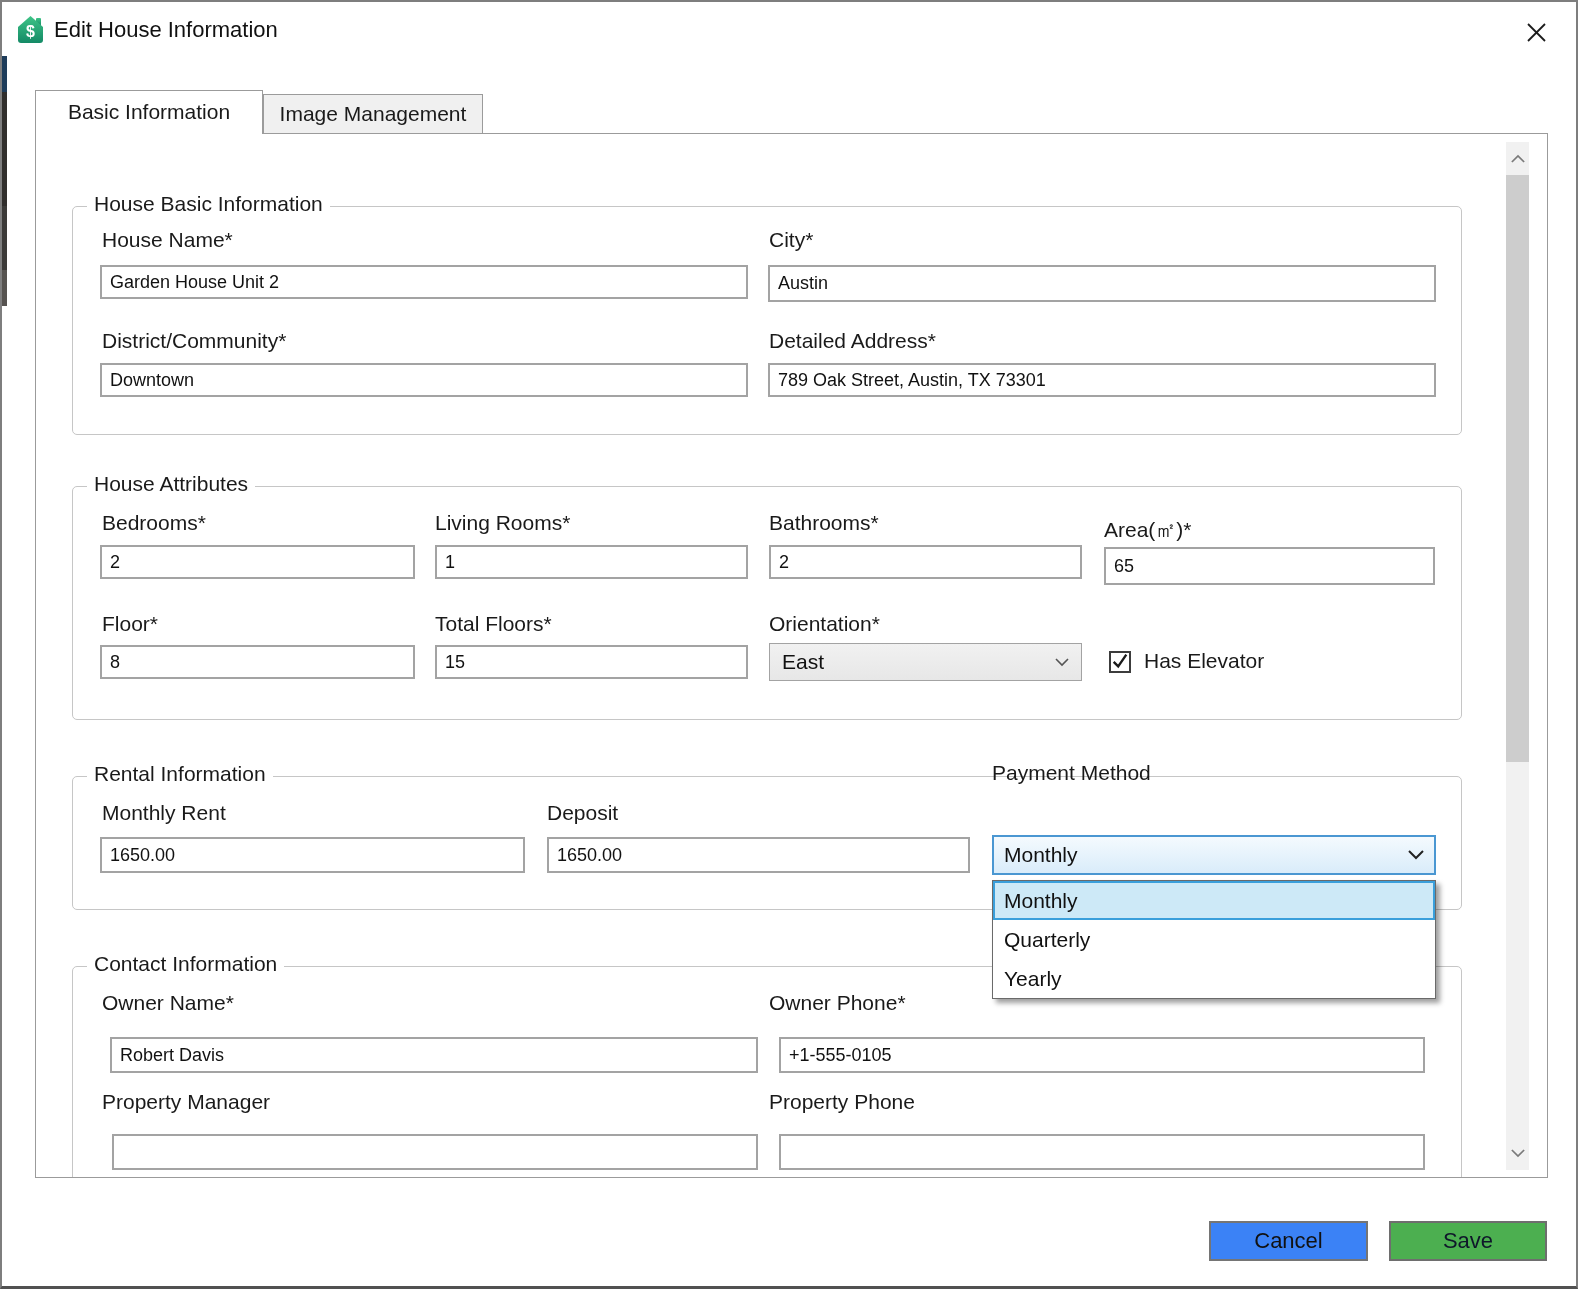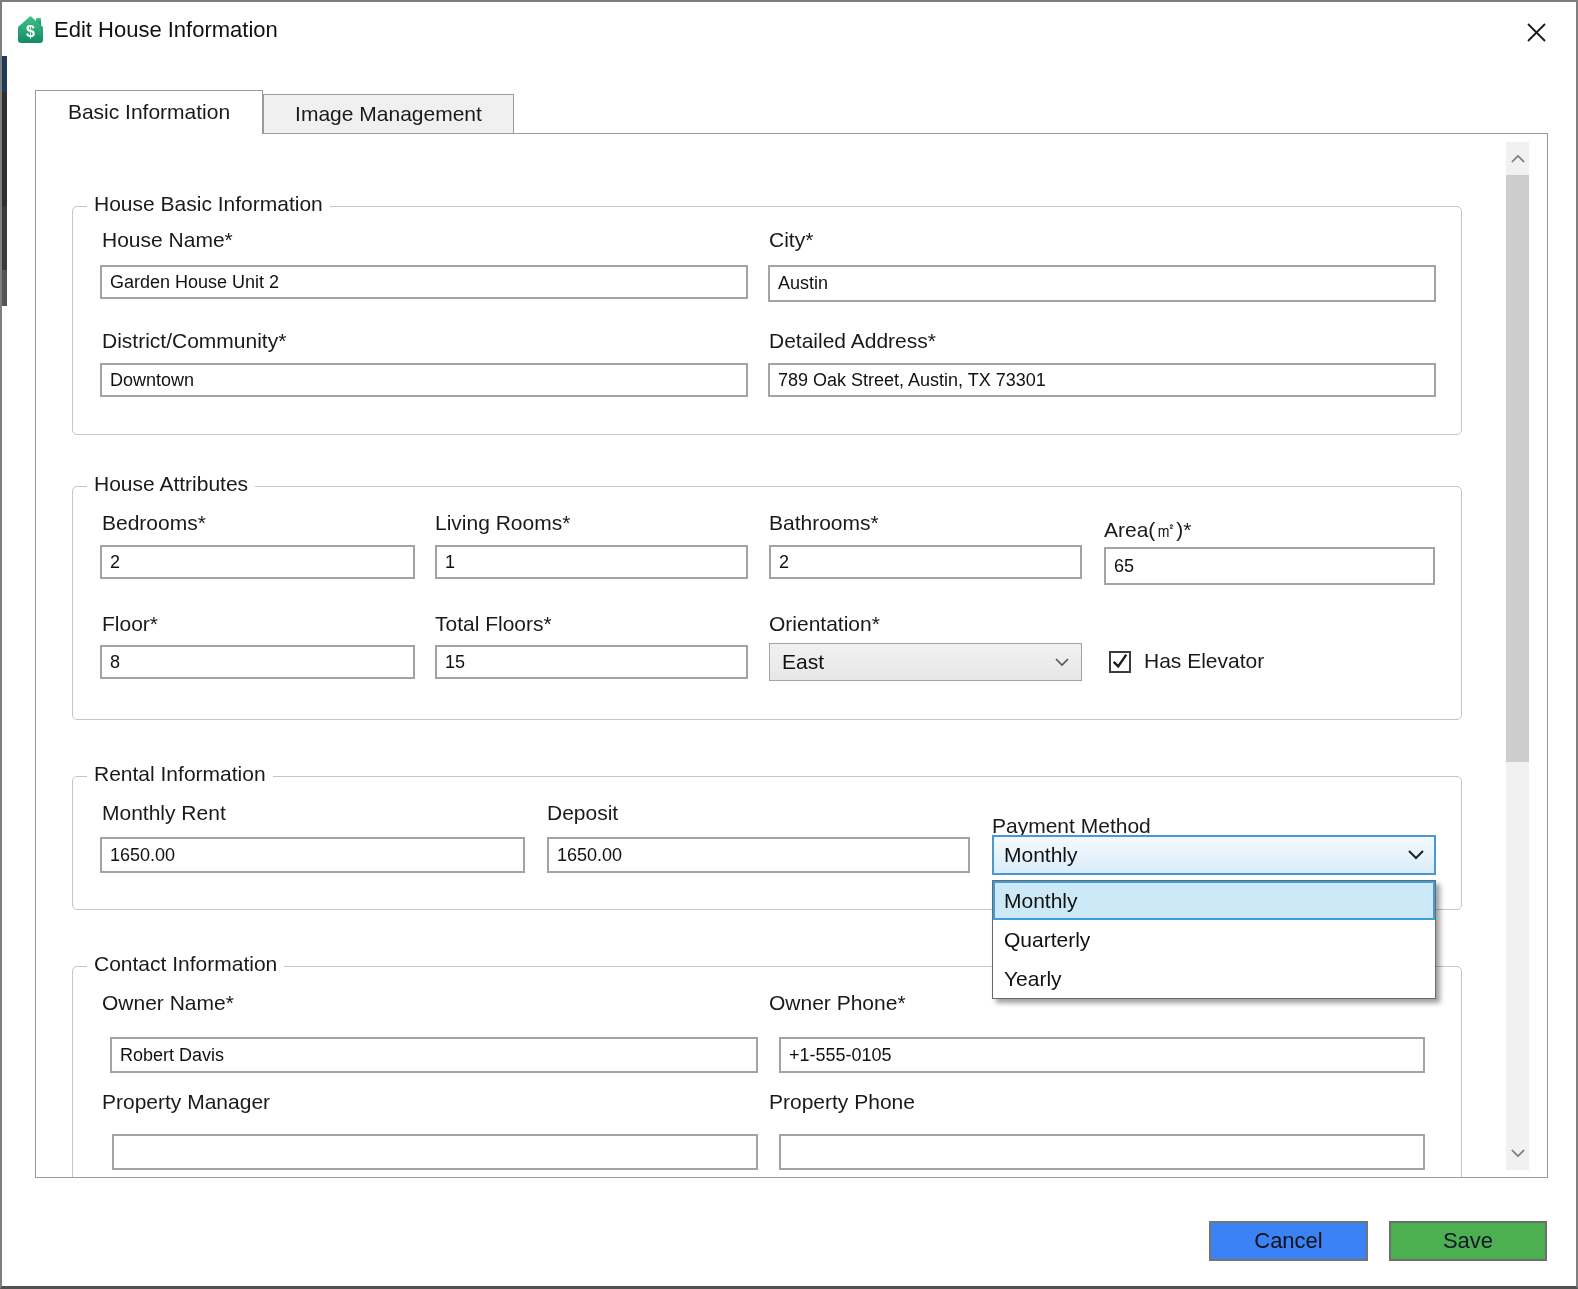--- a/index.html
+++ b/index.html
@@ -42,21 +42,21 @@
       </svg>
     </div>
     <div class="abs" style="left:52px;top:15px;font-size:22px;color:#111;">Edit House Information</div>
     <div class="abs" style="left:1516px;top:12px;width:36px;height:36px;display:flex;align-items:center;justify-content:center;cursor:pointer;">
       <svg width="23" height="23" viewBox="0 0 23 23">
         <line x1="3" y1="3" x2="20" y2="20" stroke="#1a1a1a" stroke-width="1.8"></line>
         <line x1="20" y1="3" x2="3" y2="20" stroke="#1a1a1a" stroke-width="1.8"></line>
       </svg>
     </div>
 
-    <div class="tab" style="left:261px;top:92px;width:251px;height:40px;background:#f0f0f0;border:1px solid #9b9b9b;z-index:1;line-height:38px;">
+    <div class="tab" style="left:261px;top:92px;width:220px;height:40px;background:#f0f0f0;border:1px solid #9b9b9b;z-index:1;line-height:38px;">
       <span>Image Management</span>
     </div>
     <div class="tab" style="left:33px;top:88px;width:228px;height:44px;background:#ffffff;border:1px solid #9b9b9b;border-bottom:none;z-index:3;line-height:42px;">
       <span>Basic Information</span>
     </div>
 
     <div class="abs" style="left:33px;top:131px;width:1513px;height:1045px;border:1px solid #9b9b9b;box-sizing:border-box;background:#fff;z-index:2;overflow:hidden;">
 
       <div class="gb" style="left:36px;top:64px;width:1390px;height:229px;">
         <span class="gb-legend">House Basic Information</span>
@@ -99,21 +99,21 @@
       </div>
       <div class="lbl" style="left:1108px;top:514px;cursor:pointer;">Has Elevator</div>
 
       <div class="gb" style="left:36px;top:634px;width:1390px;height:134px;">
         <span class="gb-legend">Rental Information</span>
       </div>
       <div class="lbl" style="left:66px;top:666px;">Monthly Rent</div>
       <input class="inp" style="left: 64px; top: 703px; width: 425px; height: 36px;" value="1650.00">
       <div class="lbl" style="left:511px;top:666px;">Deposit</div>
       <input class="inp" style="left: 511px; top: 703px; width: 423px; height: 36px;" value="1650.00">
-      <div class="lbl" style="left:956px;top:679px;">Payment Method</div>
+      <div class="lbl" style="left:956px;top:626px;">Payment Method</div>
       <div class="combo" style="left:956px;top:701px;width:444px;height:40px;background:linear-gradient(#f4fafe,#d9ecfa);border:2px solid #4a97d2;padding:0 10px;">
         <span style="flex:1;">Monthly</span>
         <svg width="16" height="10" viewBox="0 0 16 10">
           <polyline points="1,1 8,8 15,1" fill="none" stroke="#222" stroke-width="2"></polyline>
         </svg>
       </div>
 
       <div class="abs" style="left:956px;top:746px;width:444px;background:#fff;border:1px solid #6a6a6a;box-sizing:border-box;
                   box-shadow:4px 4px 5px rgba(0,0,0,0.38);z-index:30;">
         <div class="opt" style="background:#cde9f7;border:2px solid #3a9fdb;">

